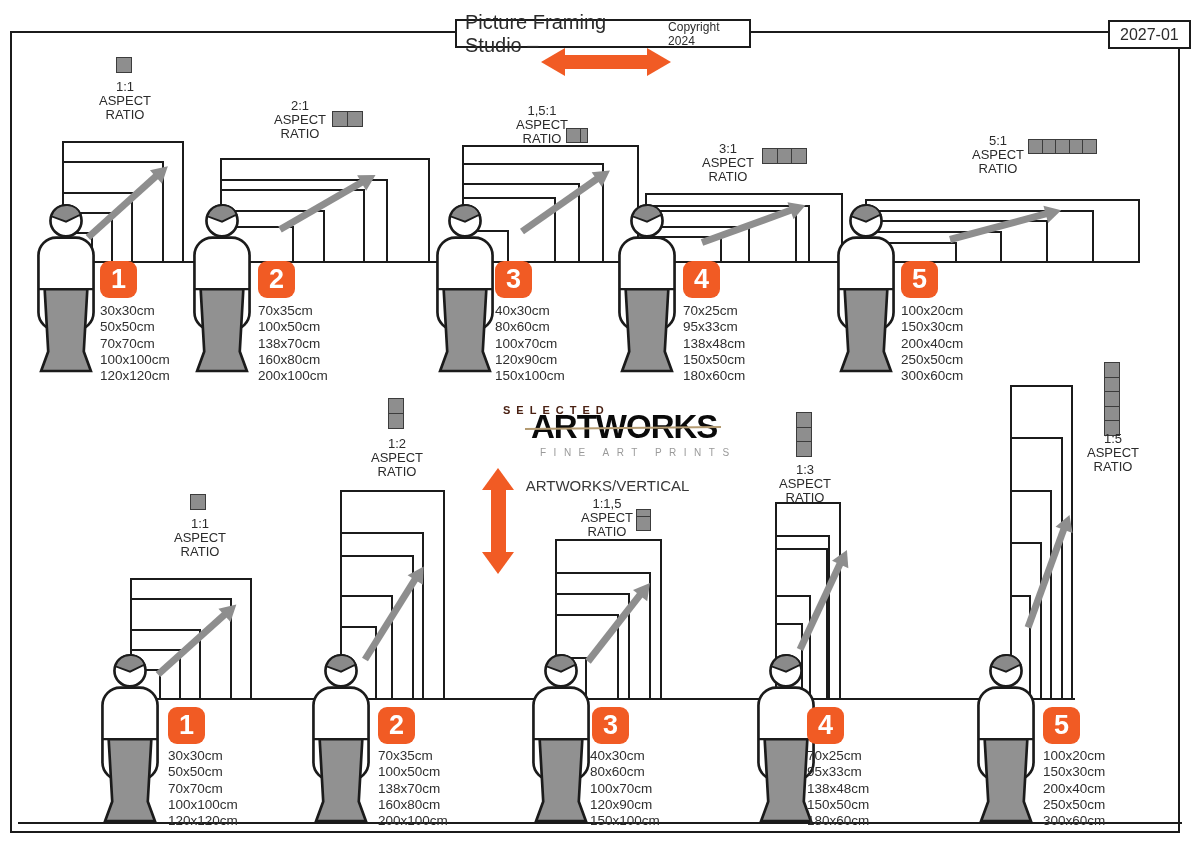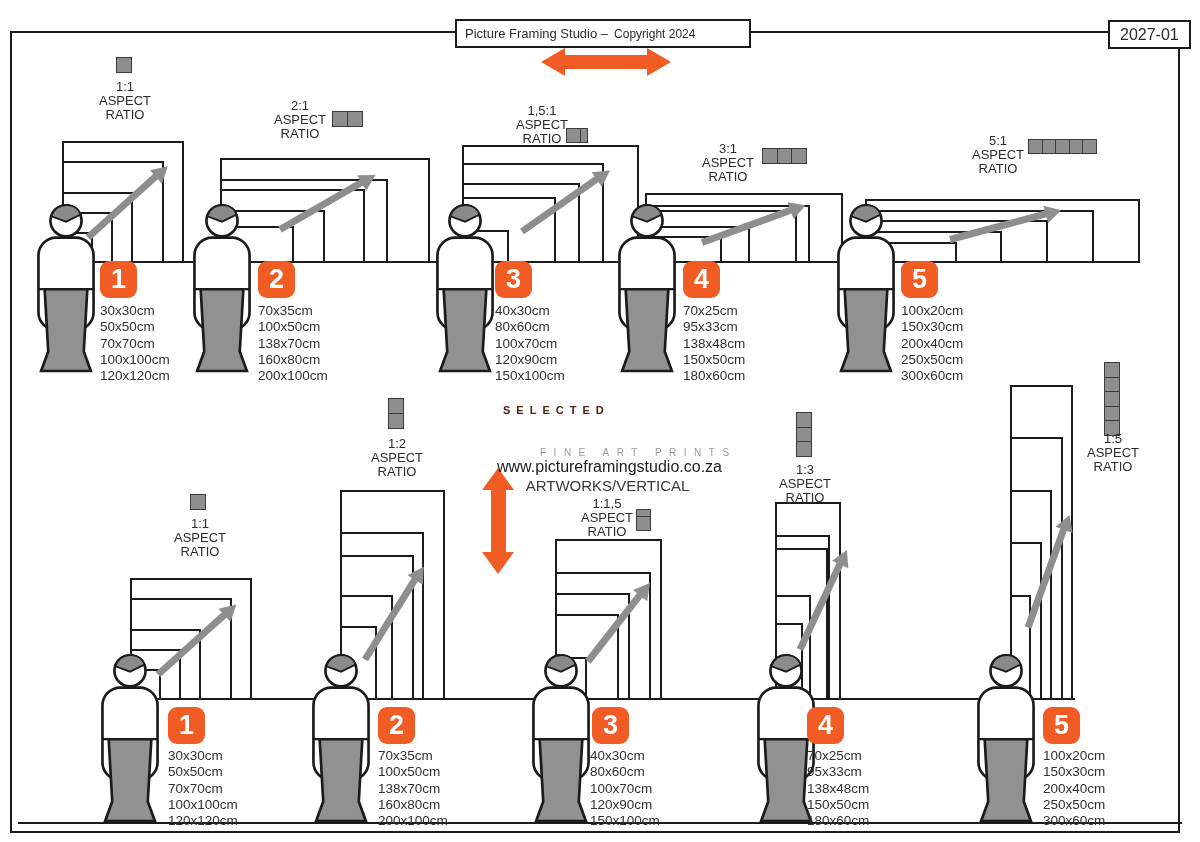--- a/index.html
+++ b/index.html
@@ -6,21 +6,21 @@
   .stage{position:relative;width:1200px;height:842px;background:#fff;overflow:hidden;
          font-family:"Liberation Sans",sans-serif;color:#2b2b2b;}
   .page-border{position:absolute;left:10px;top:31px;width:1170px;height:802px;
                border:2px solid #1b1b1b;z-index:0;box-sizing:border-box;}
   .hline{position:absolute;height:2px;background:#1b1b1b;z-index:0;}
   
   .tbox{position:absolute;background:#fff;border:2px solid #1b1b1b;display:flex;
         align-items:center;z-index:6;height:25px;box-sizing:content-box;}
   .tbox.left{left:18px;top:19px;width:280px;padding:0 10px;font-size:17px;}
   .tbox.center{left:455px;top:19px;width:276px;padding:0 8px;}
-  .tbox.center .main{font-size:13px;}
+  .tbox.center .main{font-size:20px;}
   .tbox.center .sub{font-size:12px;margin-left:6px;}
   .tbox.right{left:1108px;top:20px;padding:0 10px;font-size:16px;}
   
   .rlabel{position:absolute;text-align:center;font-size:13px;line-height:14px;z-index:4;}
   .icon-row,.icon-col{position:absolute;display:flex;z-index:4;}
   .icon-col{flex-direction:column;}
   .sq{background:#8e8e8e;border:1.5px solid #3c3c3c;box-sizing:border-box;}
   .icon-row .sq+.sq{margin-left:-1.5px;}
   .icon-col .sq+.sq{margin-top:-1.5px;}
   
@@ -93,22 +93,22 @@
     <div class="sh"></div>
     <div class="t-r"></div>
   </div>
 
   <div class="darrow-v" style="left:482px;top:468px">
     <div class="t-u"></div>
     <div class="sh"></div>
     <div class="t-d"></div>
   </div>
   <div class="ctext logo-selected">SELECTED</div>
+  <div class="ctext logo-artworks">ARTWORKS</div>
   <div class="ctext logo-tagline">FINE ART PRINTS</div>
-  <div class="ctext website">www.pictureframingstudio.co.za</div>
   <div class="ctext portrait-label">ARTWORKS/VERTICAL</div>
 
   <div class="icon-row" style="left:116px;top:57px">
       <span class="sq" style="width:16px;height:16px"></span>
     </div>
   <div class="rlabel" style="left:85px;top:80px;width:80px">
     <div>1:1</div>
     <div>ASPECT</div>
     <div>RATIO</div>
   </div>

